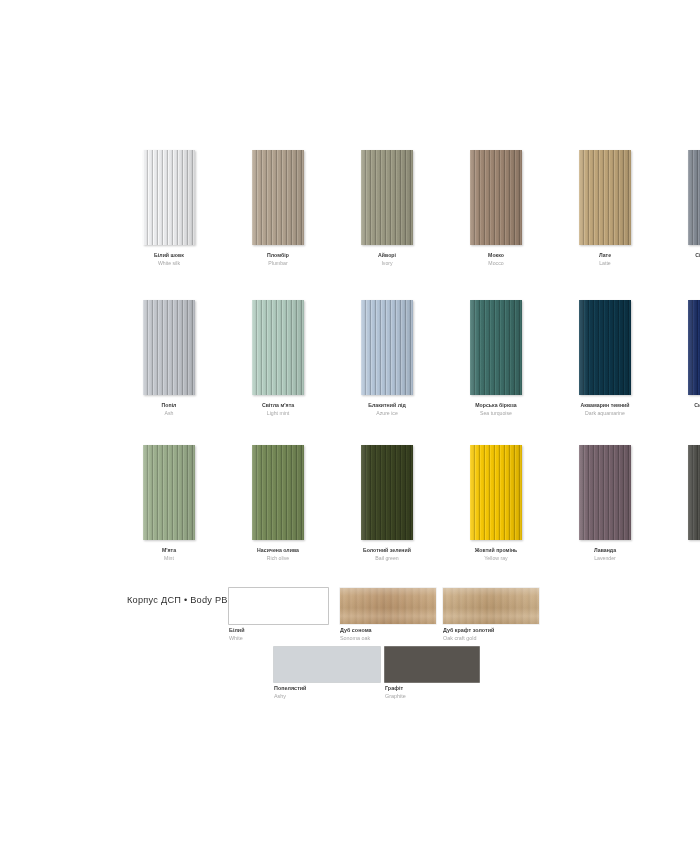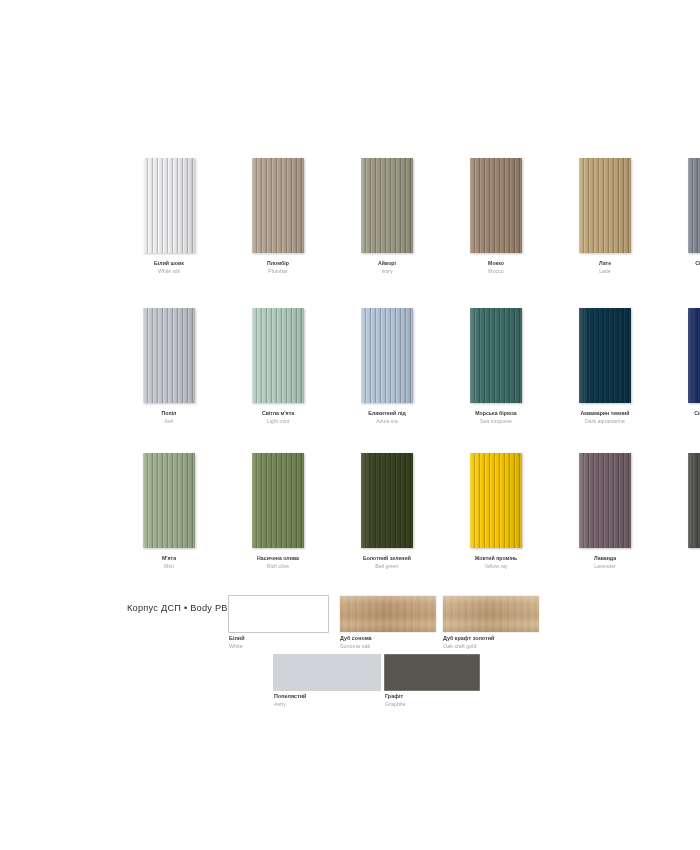--- a/index.html
+++ b/index.html
@@ -11,21 +11,21 @@
     height: 850px;
     background: #ffffff;
     font-family: "Liberation Sans", sans-serif;
     overflow: hidden;
     position: relative;
   }
 
   .sheet {
     position: absolute;
     left: 0;
-    top: 8px;
+    top: 0;
     width: 700px;
     height: 620px;
   }
 
   
   .swatch-row {
     position: absolute;
     display: flex;
     align-items: flex-start;
   }

